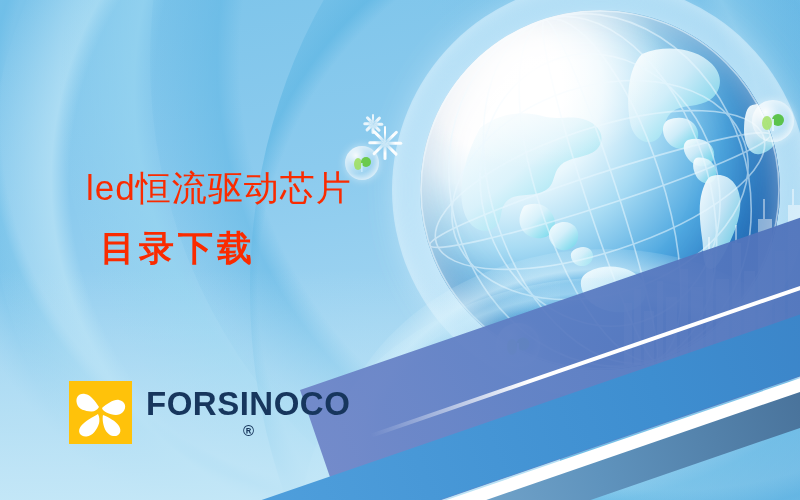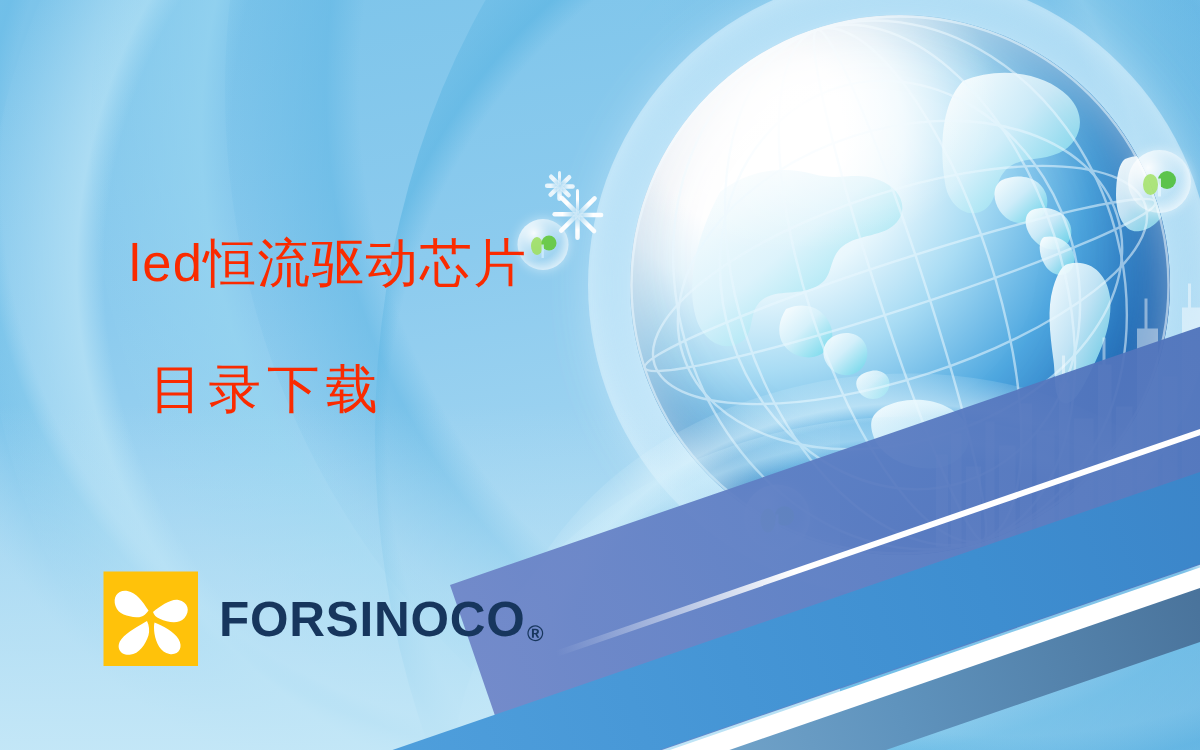--- a/index.html
+++ b/index.html
@@ -100,37 +100,37 @@
   
   .streak{position:absolute;border-radius:50%;pointer-events:none;}
   #s1{left:330px;top:250px;width:520px;height:420px;
     background:radial-gradient(ellipse at 50% 50%, rgba(255,255,255,0) 60%, rgba(235,250,255,.55) 64%, rgba(235,250,255,0) 73%);
     transform:rotate(-8deg);}
   #s2{left:300px;top:280px;width:560px;height:430px;
     background:radial-gradient(ellipse at 50% 50%, rgba(255,255,255,0) 62%, rgba(210,240,252,.5) 66%, rgba(210,240,252,0) 76%);
     transform:rotate(-10deg);}
 
   
-  #headline{position:absolute;left:86px;top:154px;z-index:40;}
+  #headline{position:absolute;left:86px;top:166px;z-index:40;}
   .hl-line{
     color:#fa2b00;
     font-family:"Liberation Sans","DejaVu Sans",sans-serif;
     font-size:35px;line-height:44px;white-space:nowrap;letter-spacing:1px;
   }
-  #hl2{margin-left:14px;margin-top:40px;letter-spacing:4px;}
+  #hl2{margin-left:14px;margin-top:16px;letter-spacing:4px;font-weight:bold;}
 
   
   #logo{position:absolute;left:69px;top:381px;z-index:40;display:flex;align-items:center;}
   #logo-mark{width:63px;height:63px;background:#ffc20a;position:relative;flex:none;}
   #logo-mark svg{display:block;}
   #logo-text{margin-left:14px;display:flex;flex-direction:column;}
   #logo-name{
     color:#17365d;font-weight:bold;font-size:33px;line-height:34px;
     letter-spacing:.5px;font-family:"Liberation Sans","DejaVu Sans",sans-serif;
-    display:flex;align-items:flex-end;
+    display:flex;align-items:center;flex-direction:column;
   }
   #logo-reg{font-size:15px;line-height:15px;margin-top:2px;margin-left:1px;}
   #logo-tag{
     color:#1c3f66;font-size:16.5px;line-height:19px;margin-top:3px;
     font-family:"Liberation Sans","DejaVu Sans",sans-serif;
   }
 </style>
 </head>
 <body>
 

